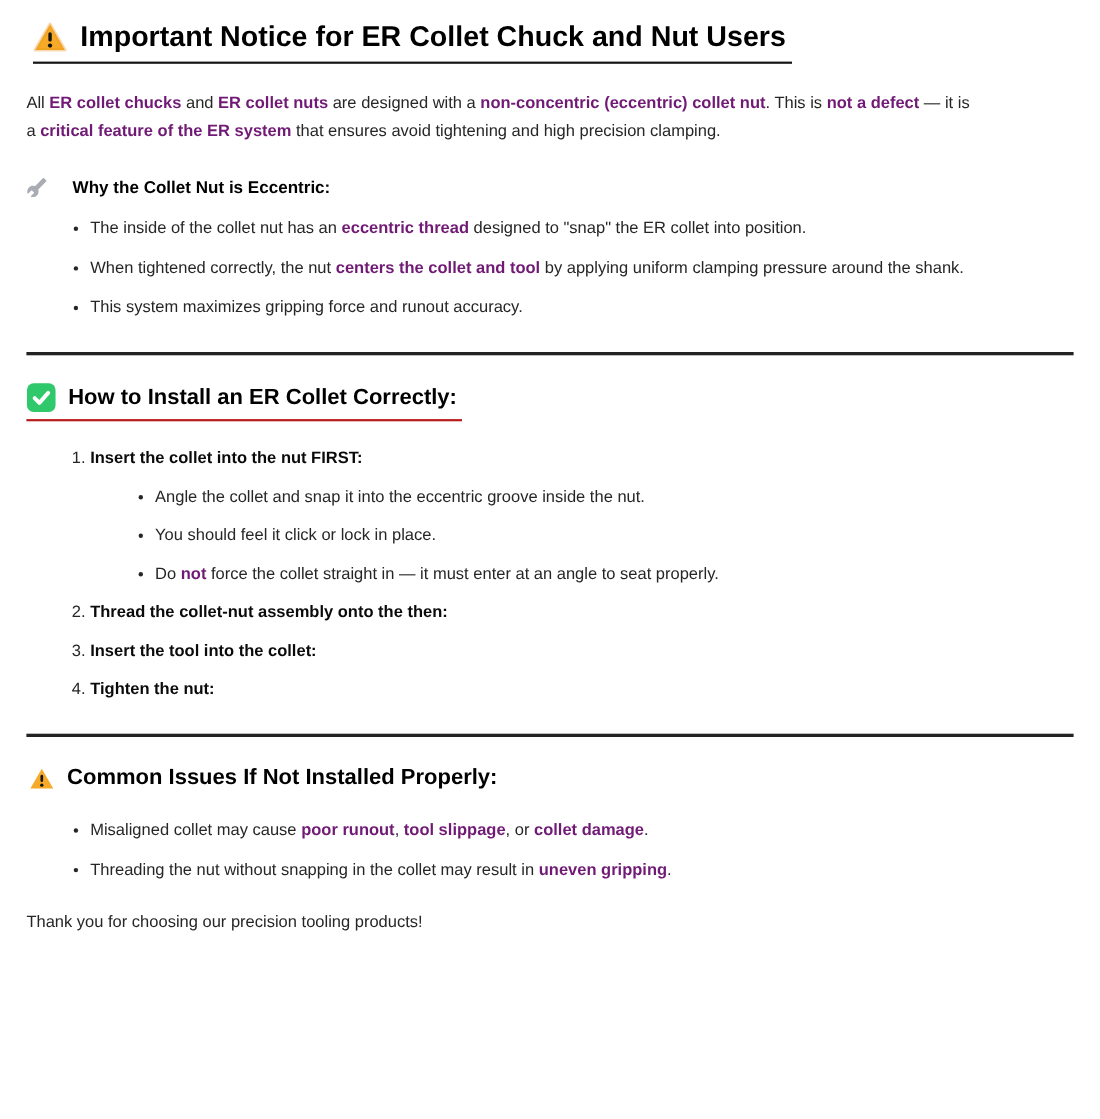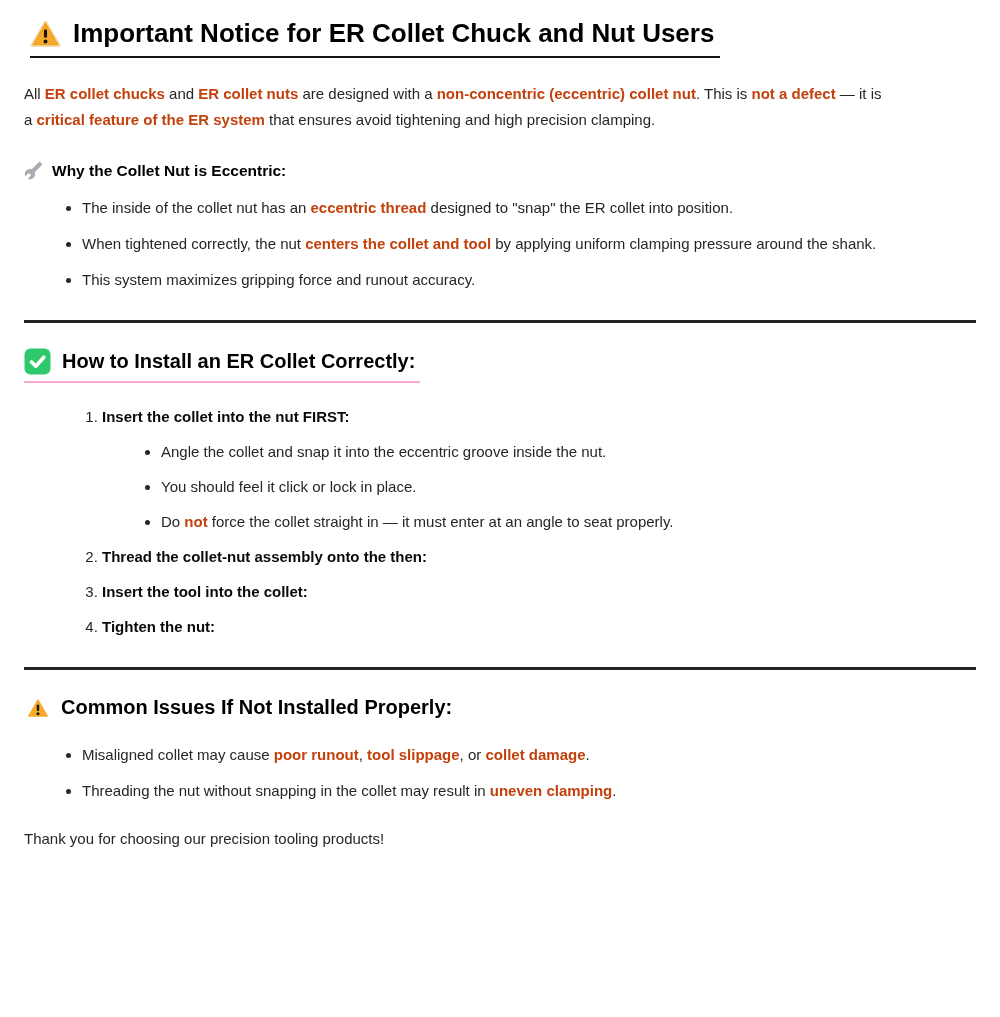--- a/index.html
+++ b/index.html
@@ -2,56 +2,56 @@
 <html><head>
 <meta charset="utf-8">
 <style>
   html,body { margin:0; padding:0; background:#ffffff; }
   .page {
     width:1000px; min-height:1017px; box-sizing:border-box;
     background:#ffffff; padding:14px 24px 40px 24px;
     font-family:"Liberation Sans", sans-serif;
     font-size:15px; color:#262626;
   }
-  b { font-weight:bold; color:#c2410c; }
+  b { font-weight:bold; color:#701a75; }
 
   
   .h1-row {
     display:flex; align-items:center; gap:12px;
     width:fit-content; margin:4px 0 0 6px;
     padding:0 6px 7px 0; border-bottom:2.5px solid #151515;
     font-size:26px; font-weight:bold; color:#000;
   }
   .h2-row {
     display:flex; align-items:center; gap:11px;
     font-size:20px; font-weight:bold; color:#000;
   }
   .h2-underlined {
     width:fit-content; padding:0 5px 6px 0;
-    border-bottom:2px solid #f9a8d4; margin:25px 0 0 0;
+    border-bottom:2px solid #b91c1c; margin:25px 0 0 0;
   }
   .h2-plain { margin:26px 0 0 2px; }
   .h3-row {
-    display:flex; align-items:center; gap:9px;
+    display:flex; align-items:center; gap:23px;
     margin:28px 0 0 0; font-size:15.5px; font-weight:bold; color:#000;
   }
 
   .icon { flex:0 0 auto; display:inline-flex; }
 
   
   .para { margin:23px 0 0 0; line-height:26px; }
   .thanks { margin:25px 0 0 0; line-height:26px; }
 
   
   ul.blist { list-style:disc; margin:18px 0 0 0; padding-left:58px; }
   ul.blist > li { margin-bottom:16px; line-height:20px; }
   ul.blist > li:last-child { margin-bottom:0; }
 
   ol.steps { margin:24px 0 0 0; padding-left:58px; }
-  ol.steps > li { margin-bottom:15px; line-height:20px;margin-left:20px; }
+  ol.steps > li { margin-bottom:15px; line-height:20px; }
   ol.steps > li::marker { font-weight:normal; color:#262626; }
   .step-title { font-weight:bold; color:#0a0a0a; }
   ol.steps ul { list-style:disc; margin:15px 0 0 0; padding-left:59px; }
   ol.steps ul > li { margin-bottom:15px; line-height:20px; }
   ol.steps ul > li:last-child { margin-bottom:0; }
 
   
   .rule { border:none; border-top:3px solid #232323; margin:30px 0 0 0; }
 </style>
 </head>
@@ -130,18 +130,18 @@
         <polygon points="15,2 28,24.5 2,24.5" stroke-linejoin="round" stroke-width="3" fill="#F7A928"></polygon>
         <rect x="13.5" y="9" width="3" height="8.2" rx="1.5" fill="#141414"></rect>
         <circle cx="15" cy="20.7" r="1.9" fill="#141414"></circle>
       </svg>
     </span>
     <span>Common Issues If Not Installed Properly:</span>
   </h2>
 
   <ul class="blist" style="margin-top:26px;">
     <li><span>Misaligned collet may cause </span><b>poor runout</b><span>, </span><b>tool slippage</b><span>, or </span><b>collet damage</b><span>.</span></li>
-    <li><span>Threading the nut without snapping in the collet may result in </span><b>uneven clamping</b><span>.</span></li>
+    <li><span>Threading the nut without snapping in the collet may result in </span><b>uneven gripping</b><span>.</span></li>
   </ul>
 
   <p class="thanks">Thank you for choosing our precision tooling products!</p>
 
 </div>
 
 </body></html>

